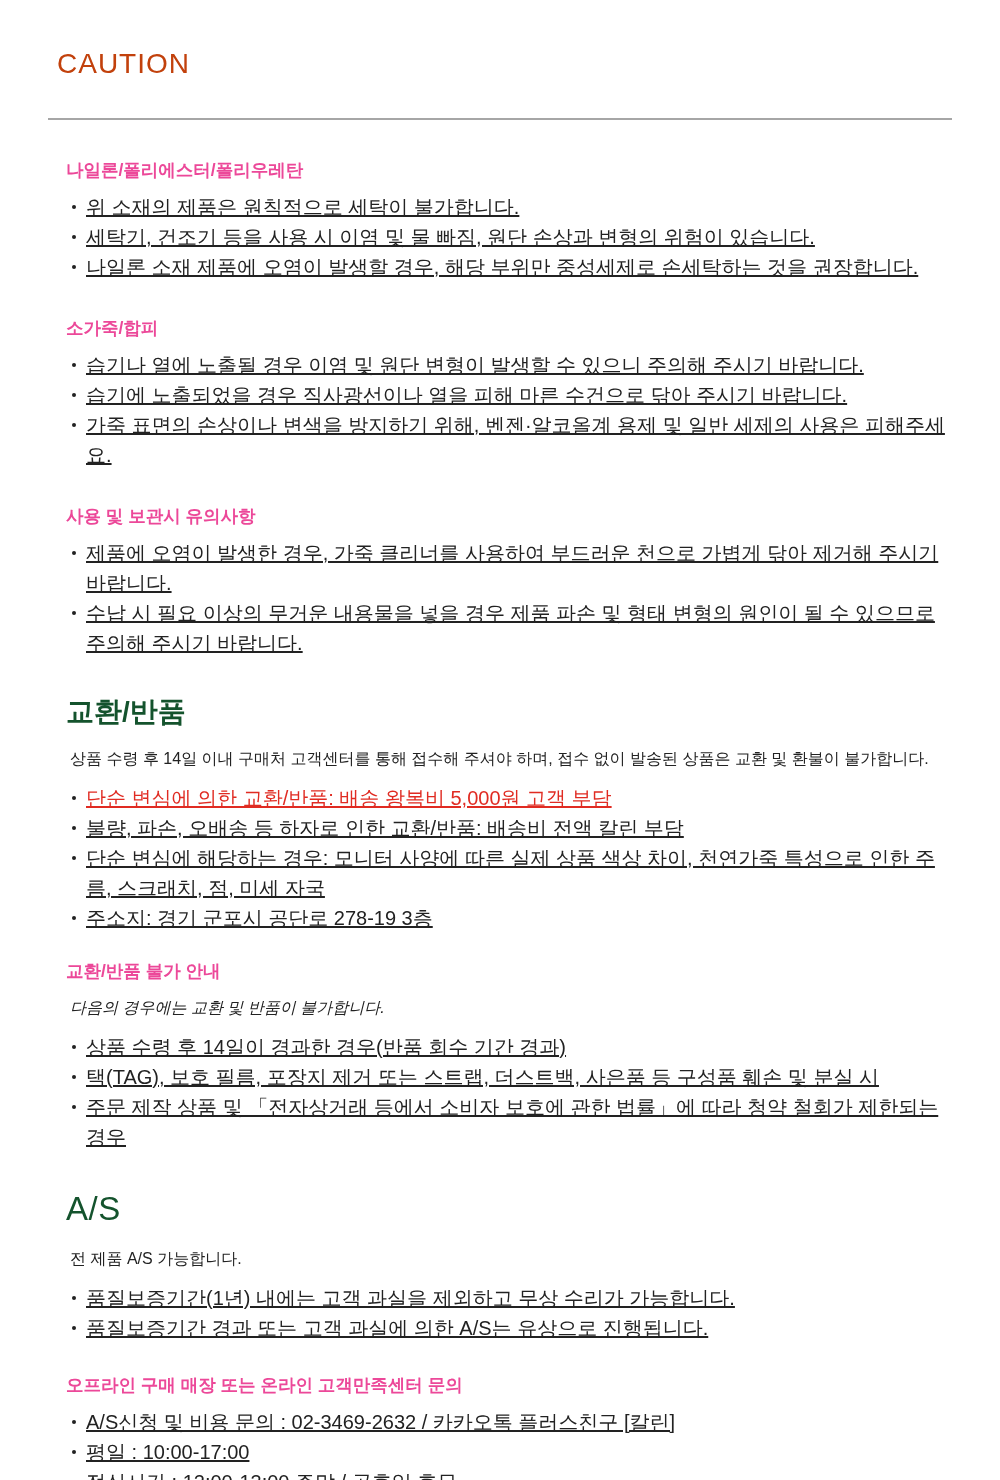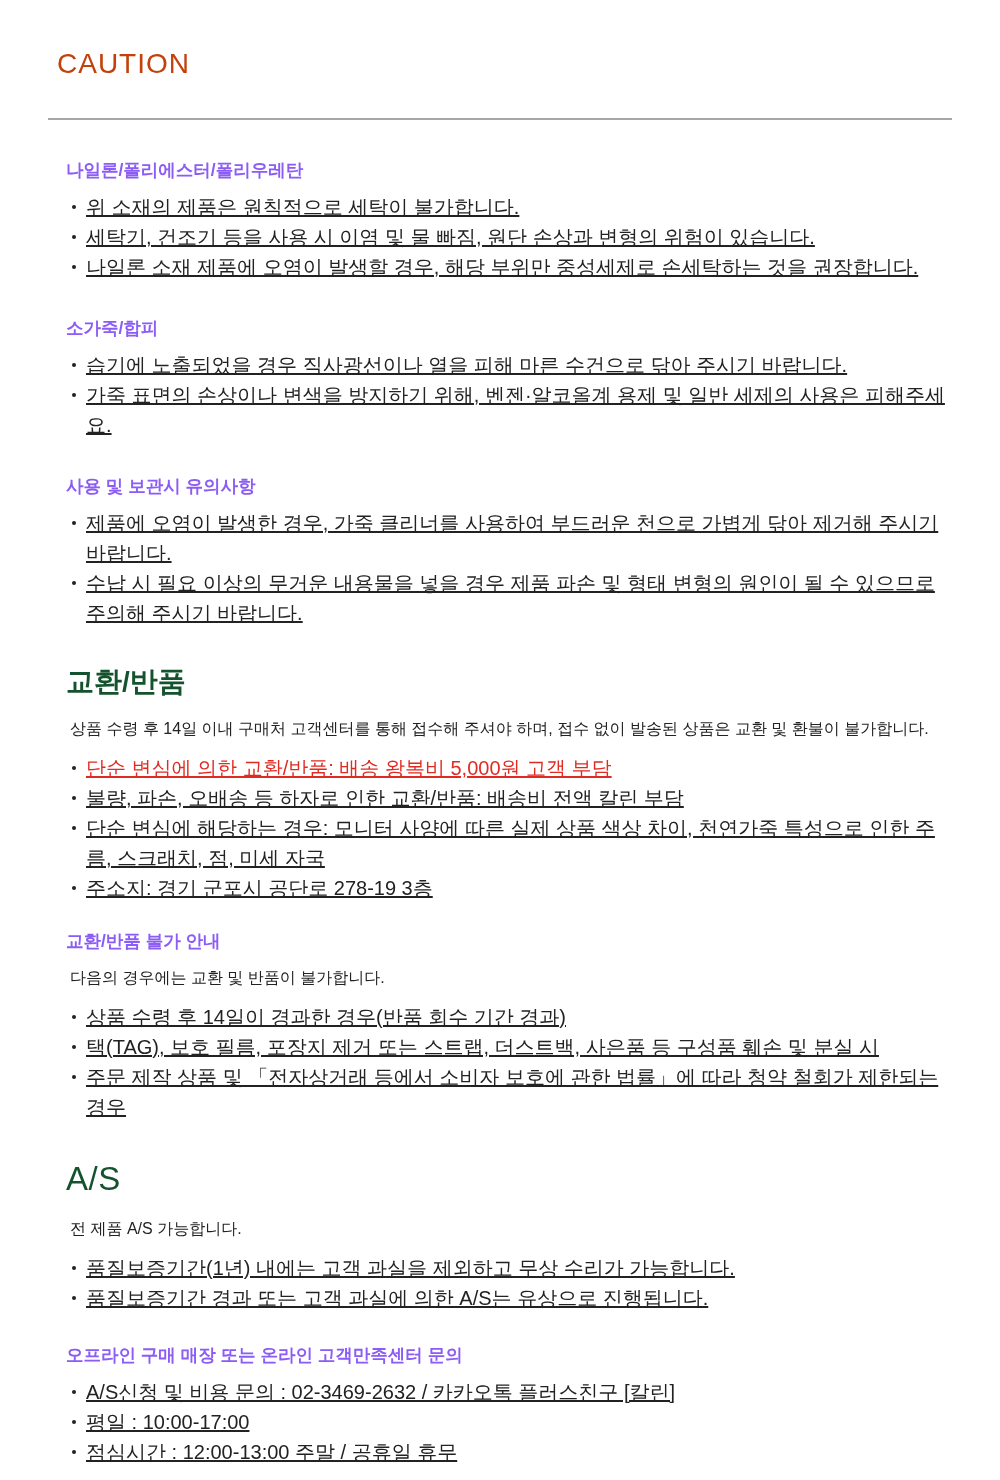--- a/index.html
+++ b/index.html
@@ -34,42 +34,42 @@
   }
   section { margin-left: 18px; }
 
   .sec { margin-top: 36px; }
   .sec-first { margin-top: 40px; }
 
   .sec-heading {
     font-size: 17.5px;
     line-height: 20px;
     font-weight: 700;
-    color: #8b5cf6;
+    color: #ec4899;
     margin: 0;
   }
   .big-heading {
     font-size: 28px;
     line-height: 32px;
     font-weight: 700;
     color: #14532d;
     margin: 0;
   }
   .as-heading {
     font-size: 33px;
     line-height: 38px;
     font-weight: 400;
     letter-spacing: 0.5px;
   }
   .intro {
     font-size: 16px;
     line-height: 30px;
     margin: 16px 0 0 4px;
   }
-  .intro-tight { margin-top: 12px; }
+  .intro-tight { margin-top: 12px; font-style: italic; }
   ul.bullets {
     list-style: none;
     margin: 12px 0 0 6px;
     padding: 0;
   }
   ul.bullets.after-intro { margin-top: 9px; }
   ul.bullets li {
     position: relative;
     padding-left: 14px;
     font-size: 20px;
@@ -105,20 +105,21 @@
     <ul class="bullets">
       <li>위 소재의 제품은 원칙적으로 세탁이 불가합니다.</li>
       <li>세탁기, 건조기 등을 사용 시 이염 및 물 빠짐, 원단 손상과 변형의 위험이 있습니다.</li>
       <li>나일론 소재 제품에 오염이 발생할 경우, 해당 부위만 중성세제로 손세탁하는 것을 권장합니다.</li>
     </ul>
   </section>
 
   <section class="sec">
     <h3 class="sec-heading">소가죽/합피</h3>
     <ul class="bullets">
+      <li>습기나 열에 노출될 경우 이염 및 원단 변형이 발생할 수 있으니 주의해 주시기 바랍니다.</li>
       <li>습기에 노출되었을 경우 직사광선이나 열을 피해 마른 수건으로 닦아 주시기 바랍니다.</li>
       <li>가죽 표면의 손상이나 변색을 방지하기 위해, 벤젠·알코올계 용제 및 일반 세제의 사용은 피해주세요.</li>
     </ul>
   </section>
 
   <section class="sec">
     <h3 class="sec-heading">사용 및 보관시 유의사항</h3>
     <ul class="bullets">
       <li>제품에 오염이 발생한 경우, 가죽 클리너를 사용하여 부드러운 천으로 가볍게 닦아 제거해 주시기 바랍니다.</li>
       <li>수납 시 필요 이상의 무거운 내용물을 넣을 경우 제품 파손 및 형태 변형의 원인이 될 수 있으므로 주의해 주시기 바랍니다.</li>

